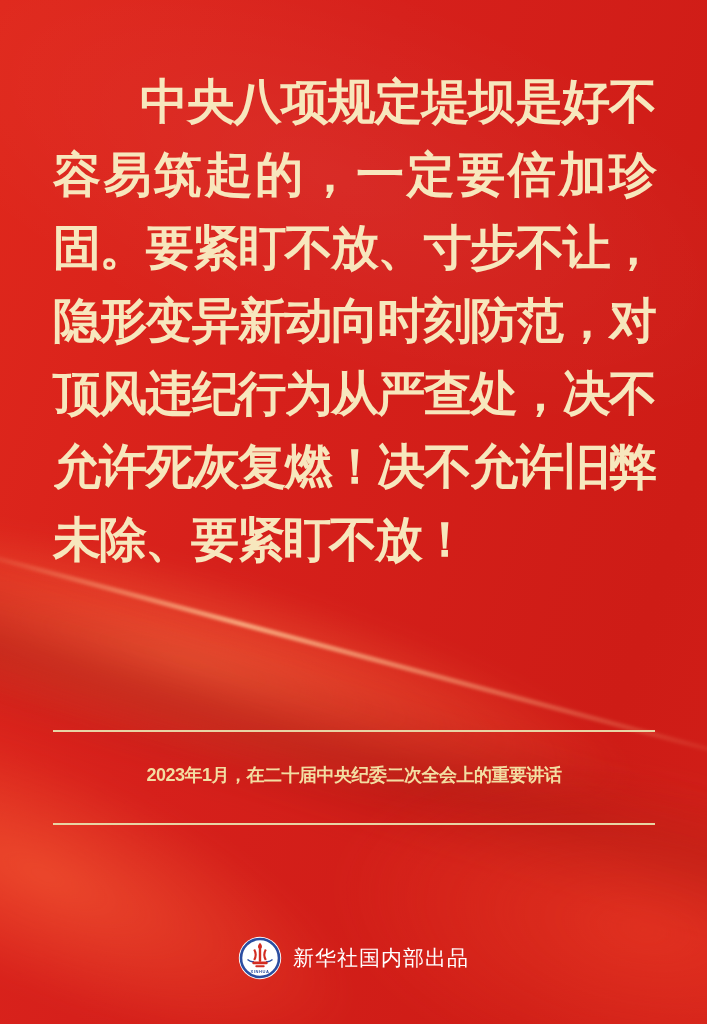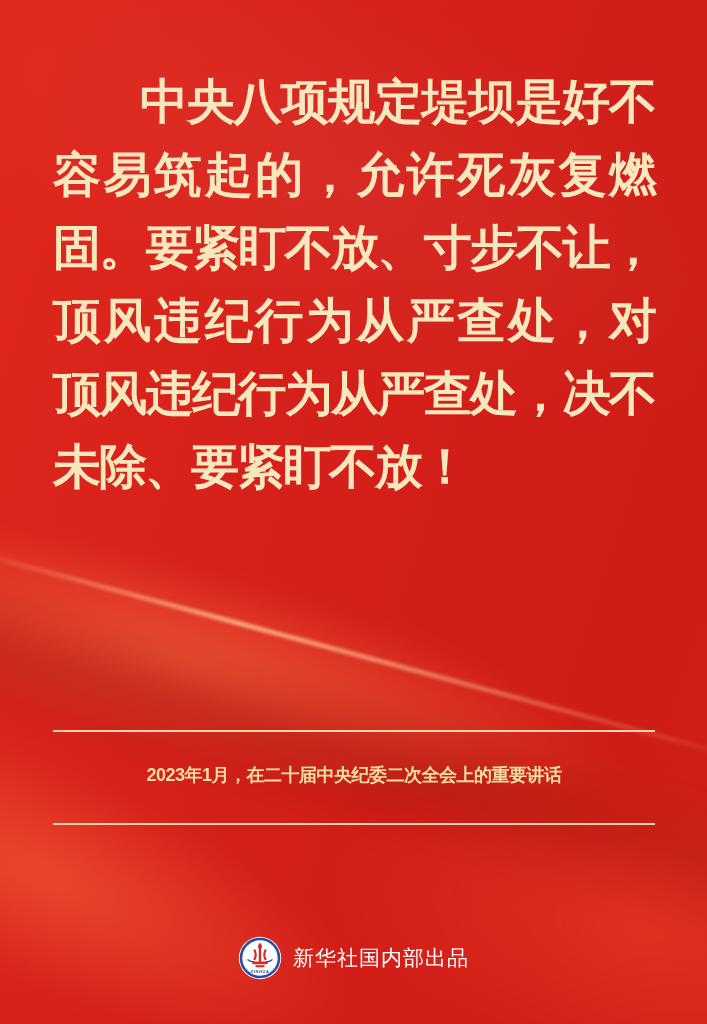--- a/index.html
+++ b/index.html
@@ -88,24 +88,25 @@
 
   <div class="silk sheen-top"></div>
   <div class="silk silk-a"></div>
   <div class="silk silk-line"></div>
   <div class="silk silk-shadow"></div>
   <div class="silk silk-b"></div>
   <div class="silk silk-c"></div>
 
   <div class="quote">
     <div class="q-line q-first">中央八项规定堤坝是好不</div>
-    <div class="q-line">容易筑起的，允许死灰复燃</div>
+    <div class="q-line">容易筑起的，一定要倍加珍</div>
     <div class="q-line">固。要紧盯不放、寸步不让，</div>
-    <div class="q-line">顶风违纪行为从严查处，对</div>
+    <div class="q-line">隐形变异新动向时刻防范，对</div>
     <div class="q-line">顶风违纪行为从严查处，决不</div>
+    <div class="q-line">允许死灰复燃！决不允许旧弊</div>
     <div class="q-line q-last">未除、要紧盯不放！</div>
   </div>
 
   <div class="rule rule-top"></div>
   <div class="citation">2023年1月，在二十届中央纪委二次全会上的重要讲话</div>
   <div class="rule rule-bottom"></div>
 
   <div class="credit">
     <svg class="logo" width="44" height="44" viewBox="0 0 44 44" aria-hidden="true">
       <circle cx="22" cy="22" r="21.2" fill="#ffffff"></circle>

